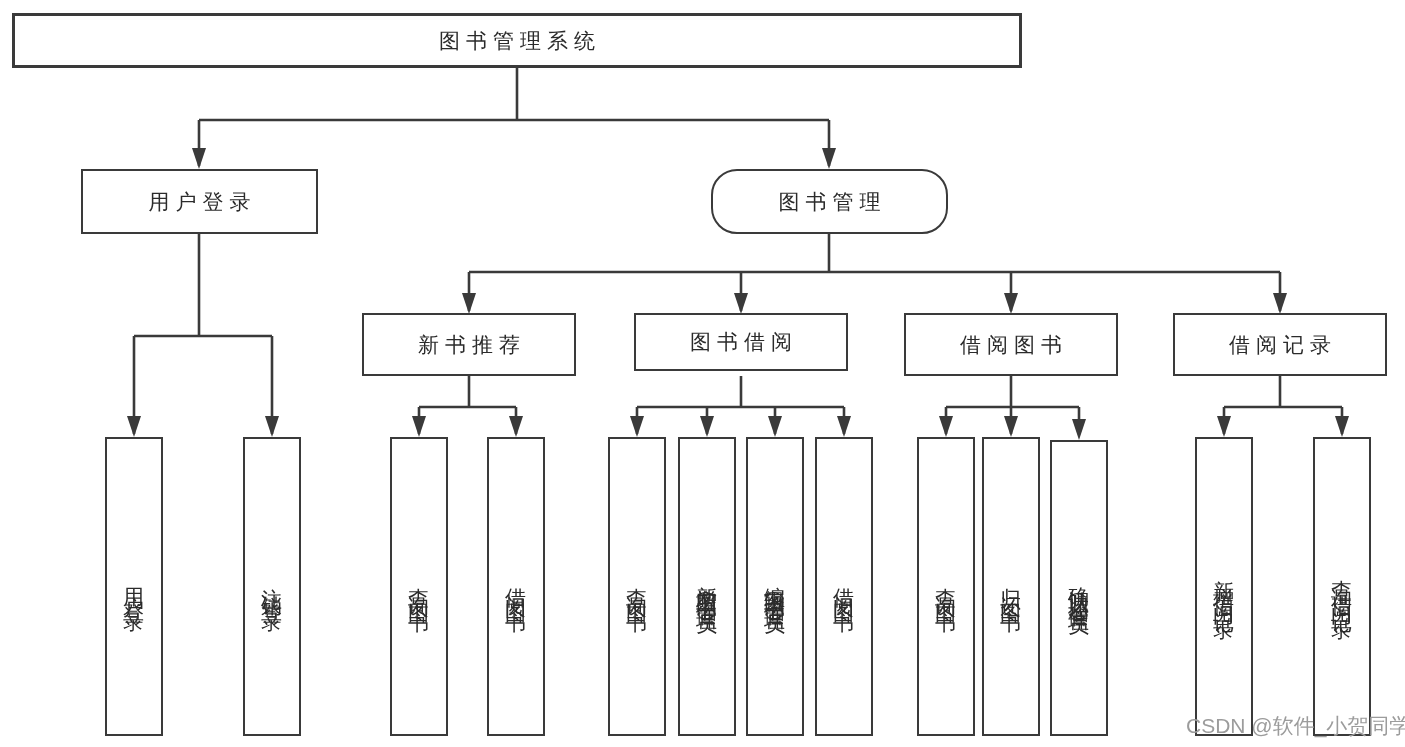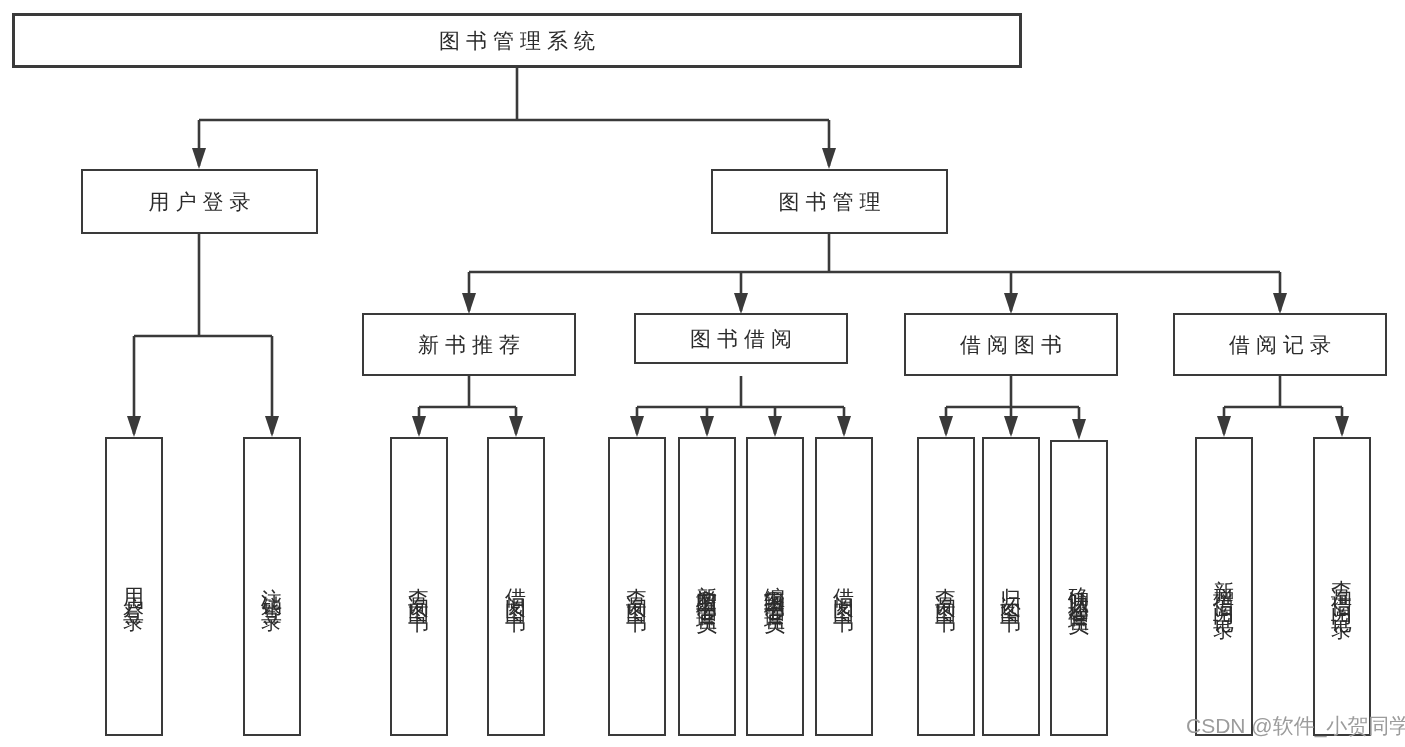--- a/index.html
+++ b/index.html
@@ -154,28 +154,28 @@
     </g>
   </svg>
 
   <div class="box root" style="left:12px;top:13px;width:1010px;height:55px;">
     <span class="hlabel">图书管理系统</span>
   </div>
 
   <div class="box" style="left:81px;top:169px;width:237px;height:65px;">
     <span class="hlabel">用户登录</span>
   </div>
-  <div class="box" style="left:711px;top:169px;width:237px;height:65px;">
+  <div class="box" style="left:711px;top:169px;width:237px;height:65px;border-radius:26px;">
     <span class="hlabel">图书管理</span>
   </div>
 
   <div class="box" style="left:362px;top:313px;width:214px;height:63px;">
     <span class="hlabel">新书推荐</span>
   </div>
-  <div class="box" style="left:634px;top:313px;width:214px;height:51px;">
+  <div class="box" style="left:634px;top:313px;width:214px;height:58px;">
     <span class="hlabel">图书借阅</span>
   </div>
   <div class="box" style="left:904px;top:313px;width:214px;height:63px;">
     <span class="hlabel">借阅图书</span>
   </div>
   <div class="box" style="left:1173px;top:313px;width:214px;height:63px;">
     <span class="hlabel">借阅记录</span>
   </div>
 
   <div class="box leaf" style="left:105px;top:437px;width:58px;height:299px;">

